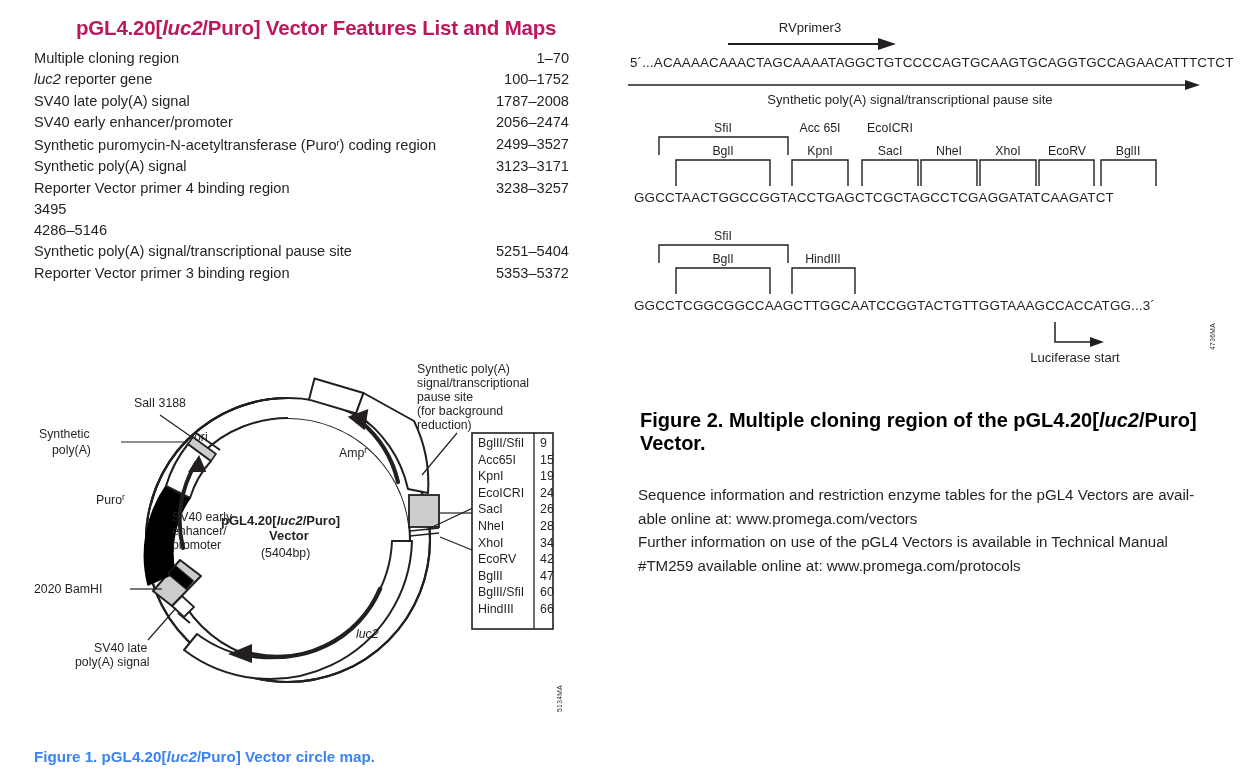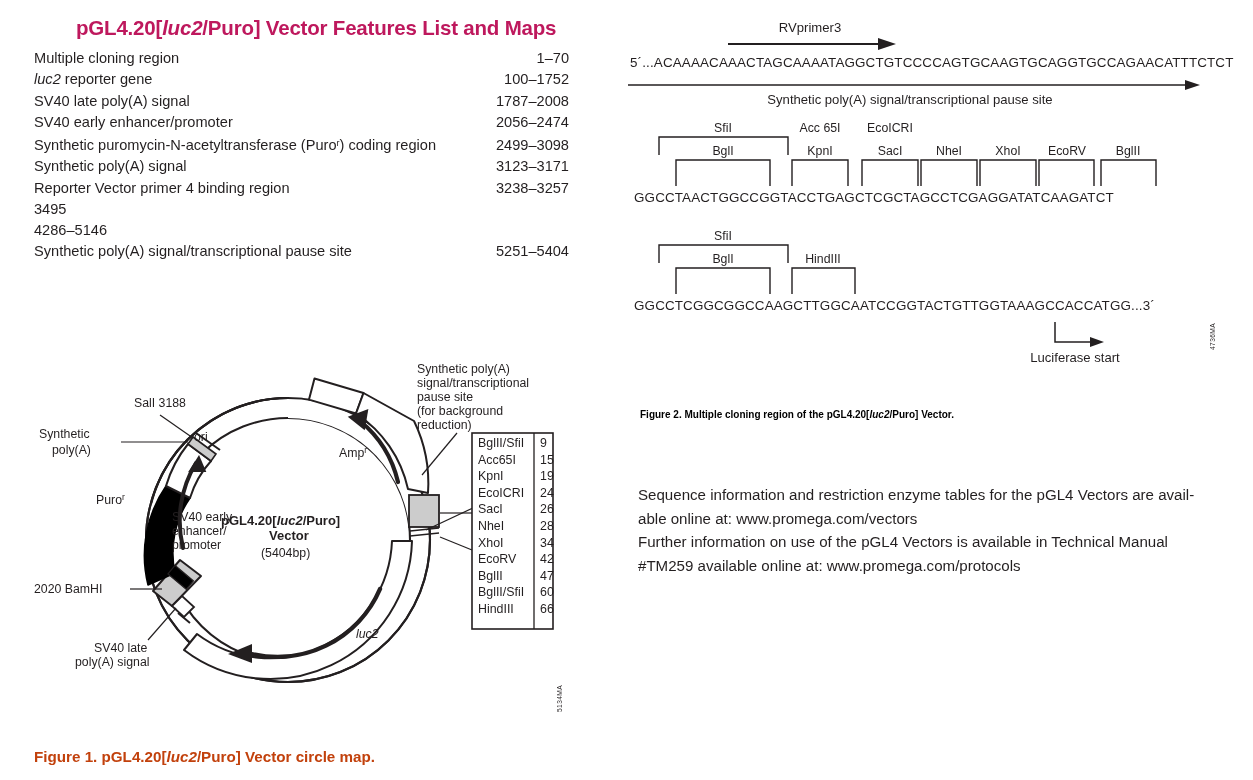--- a/index.html
+++ b/index.html
@@ -26,21 +26,21 @@
     margin-left: 42px;
   }
   #page-title .it { font-style: italic; }
 
   #features-table {
     left: 34px; top: 48px; width: 535px;
   }
   #features-table .frow {
     display: flex;
     justify-content: space-between;
-    align-items: flex-end;
+    align-items: center;
     font-size: 14.6px;
     line-height: 21.3px;
     white-space: nowrap;
   }
   #features-table .fname .it { font-style: italic; }
   #features-table .frange { text-align: right; }
   sup.rsup { font-size: 9px; vertical-align: 0.42em; }
 
   
   #circle-map {
@@ -51,21 +51,21 @@
     font-family: "Liberation Sans", sans-serif;
     font-size: 12.3px;
     fill: #231f20;
   }
   .cmtext-bold { font-weight: bold; font-size: 13px; }
   .cmtext-ital { font-style: italic; }
   .mcsbox-text { font-size: 12.4px; fill: #231f20; }
 
   #fig1-caption {
     left: 34px; top: 748px;
-    font-size: 15.2px; font-weight: bold; color: #c2410c;
+    font-size: 15.2px; font-weight: bold; color: #3b82f6;
   }
   #fig1-caption .it { font-style: italic; }
 
   .sidecode {
     font-size: 6.6px;
     color: #231f20;
     letter-spacing: 0.4px;
     transform: rotate(-90deg);
     transform-origin: left top;
     white-space: nowrap;
@@ -86,21 +86,21 @@
     letter-spacing: 0.15px;
   }
   .enzlabel {
     font-family: "Liberation Sans", sans-serif;
     font-size: 12.3px;
     fill: #231f20;
   }
 
   #fig2-caption {
     left: 640px; top: 409px; width: 560px;
-    font-size: 10px; font-weight: bold; color: #000;
+    font-size: 20px; font-weight: bold; color: #000;
   }
   #fig2-caption .it { font-style: italic; }
 
   #info-block {
     left: 638px; top: 483px; width: 560px;
     font-size: 15.1px; line-height: 23.5px; color: #231f20;
   }
   #info-block .b { font-weight: normal; }
 </style>
 </head>
@@ -122,39 +122,43 @@
     <div class="frow">
       <div class="fname">SV40 late poly(A) signal</div>
       <div class="frange">1787–2008</div>
     </div>
     <div class="frow">
       <div class="fname">SV40 early enhancer/promoter</div>
       <div class="frange">2056–2474</div>
     </div>
     <div class="frow">
       <div class="fname">Synthetic puromycin-N-acetyltransferase (Puro<sup class="rsup">r</sup>) coding region</div>
-      <div class="frange">2499–3098</div>
+      <div class="frange">2499–3527</div>
     </div>
     <div class="frow">
       <div class="fname">Synthetic poly(A) signal</div>
       <div class="frange">3123–3171</div>
     </div>
     <div class="frow">
       <div class="fname">Reporter Vector primer 4 binding region</div>
       <div class="frange">3238–3257</div>
     </div>
     <div class="frow">
       <div class="frange">3495</div>
     </div>
     <div class="frow">
       <div class="frange">4286–5146</div>
     </div>
     <div class="frow">
       <div class="fname">Synthetic poly(A) signal/transcriptional pause site</div>
       <div class="frange">5251–5404</div>
+    </div>
+    <div class="frow">
+      <div class="fname">Reporter Vector primer 3 binding region</div>
+      <div class="frange">5353–5372</div>
     </div>
   </div>
 
 <div class="abs" id="circle-map">
   <svg width="570" height="390" viewBox="0 0 570 390">
     <g>
 
       <circle cx="268" cy="195" r="142" fill="none" stroke="#231f20" stroke-width="2.1"></circle>
 
       <circle cx="268" cy="195" r="122" fill="none" stroke="#231f20" stroke-width="2.1"></circle>

